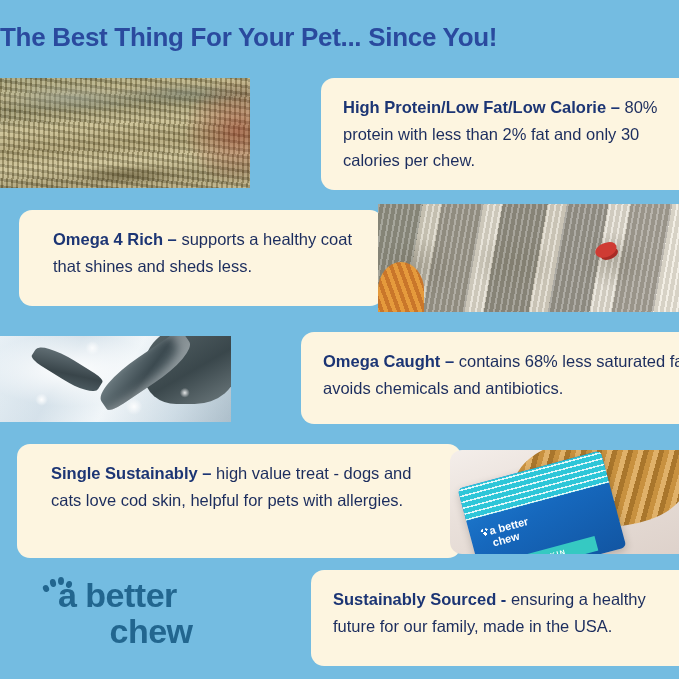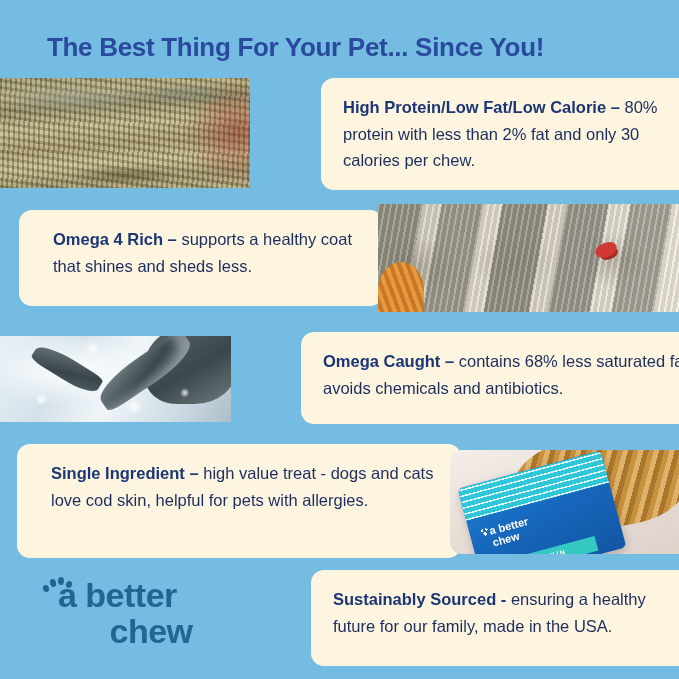--- a/index.html
+++ b/index.html
@@ -6,22 +6,21 @@
   html,body { width:679px; height:679px; }
   body {
     background:#74bce1;
     font-family:"Liberation Sans", sans-serif;
     position:relative;
     overflow:hidden;
   }
 
   
   .title {
-    position:absolute; top:32px; left:0; width:591px;
-    text-align:center;
+    position:absolute; top:22px; left:0; width:591px;
     font-size:26px; font-weight:bold;
     color:#2a4a9e;
     letter-spacing:-0.3px;
     white-space:nowrap;
   }
 
   
   .card {
     position:absolute;
     background:#fdf5e0;
@@ -213,21 +212,21 @@
   <span class="fish-b"></span>
   <span class="foam"></span>
 </div>
 
 <div class="card" id="card-wild">
   <b>Omega Caught –</b>
   <span>contains 68% less saturated fat, avoids chemicals and antibiotics.</span>
 </div>
 
 <div class="card" id="card-single">
-  <b>Single Ingredient –</b>
+  <b>Single Sustainably –</b>
   <span>high value treat - dogs and cats love cod skin, helpful for pets with allergies.</span>
 </div>
 
 <div class="photo" id="photo-pack">
   <span class="dog"></span>
   <span class="pouch">
     <span class="wave-top"></span>
     <span class="paw-mini"></span>
     <span class="brand">
       <span>a better</span><br>

